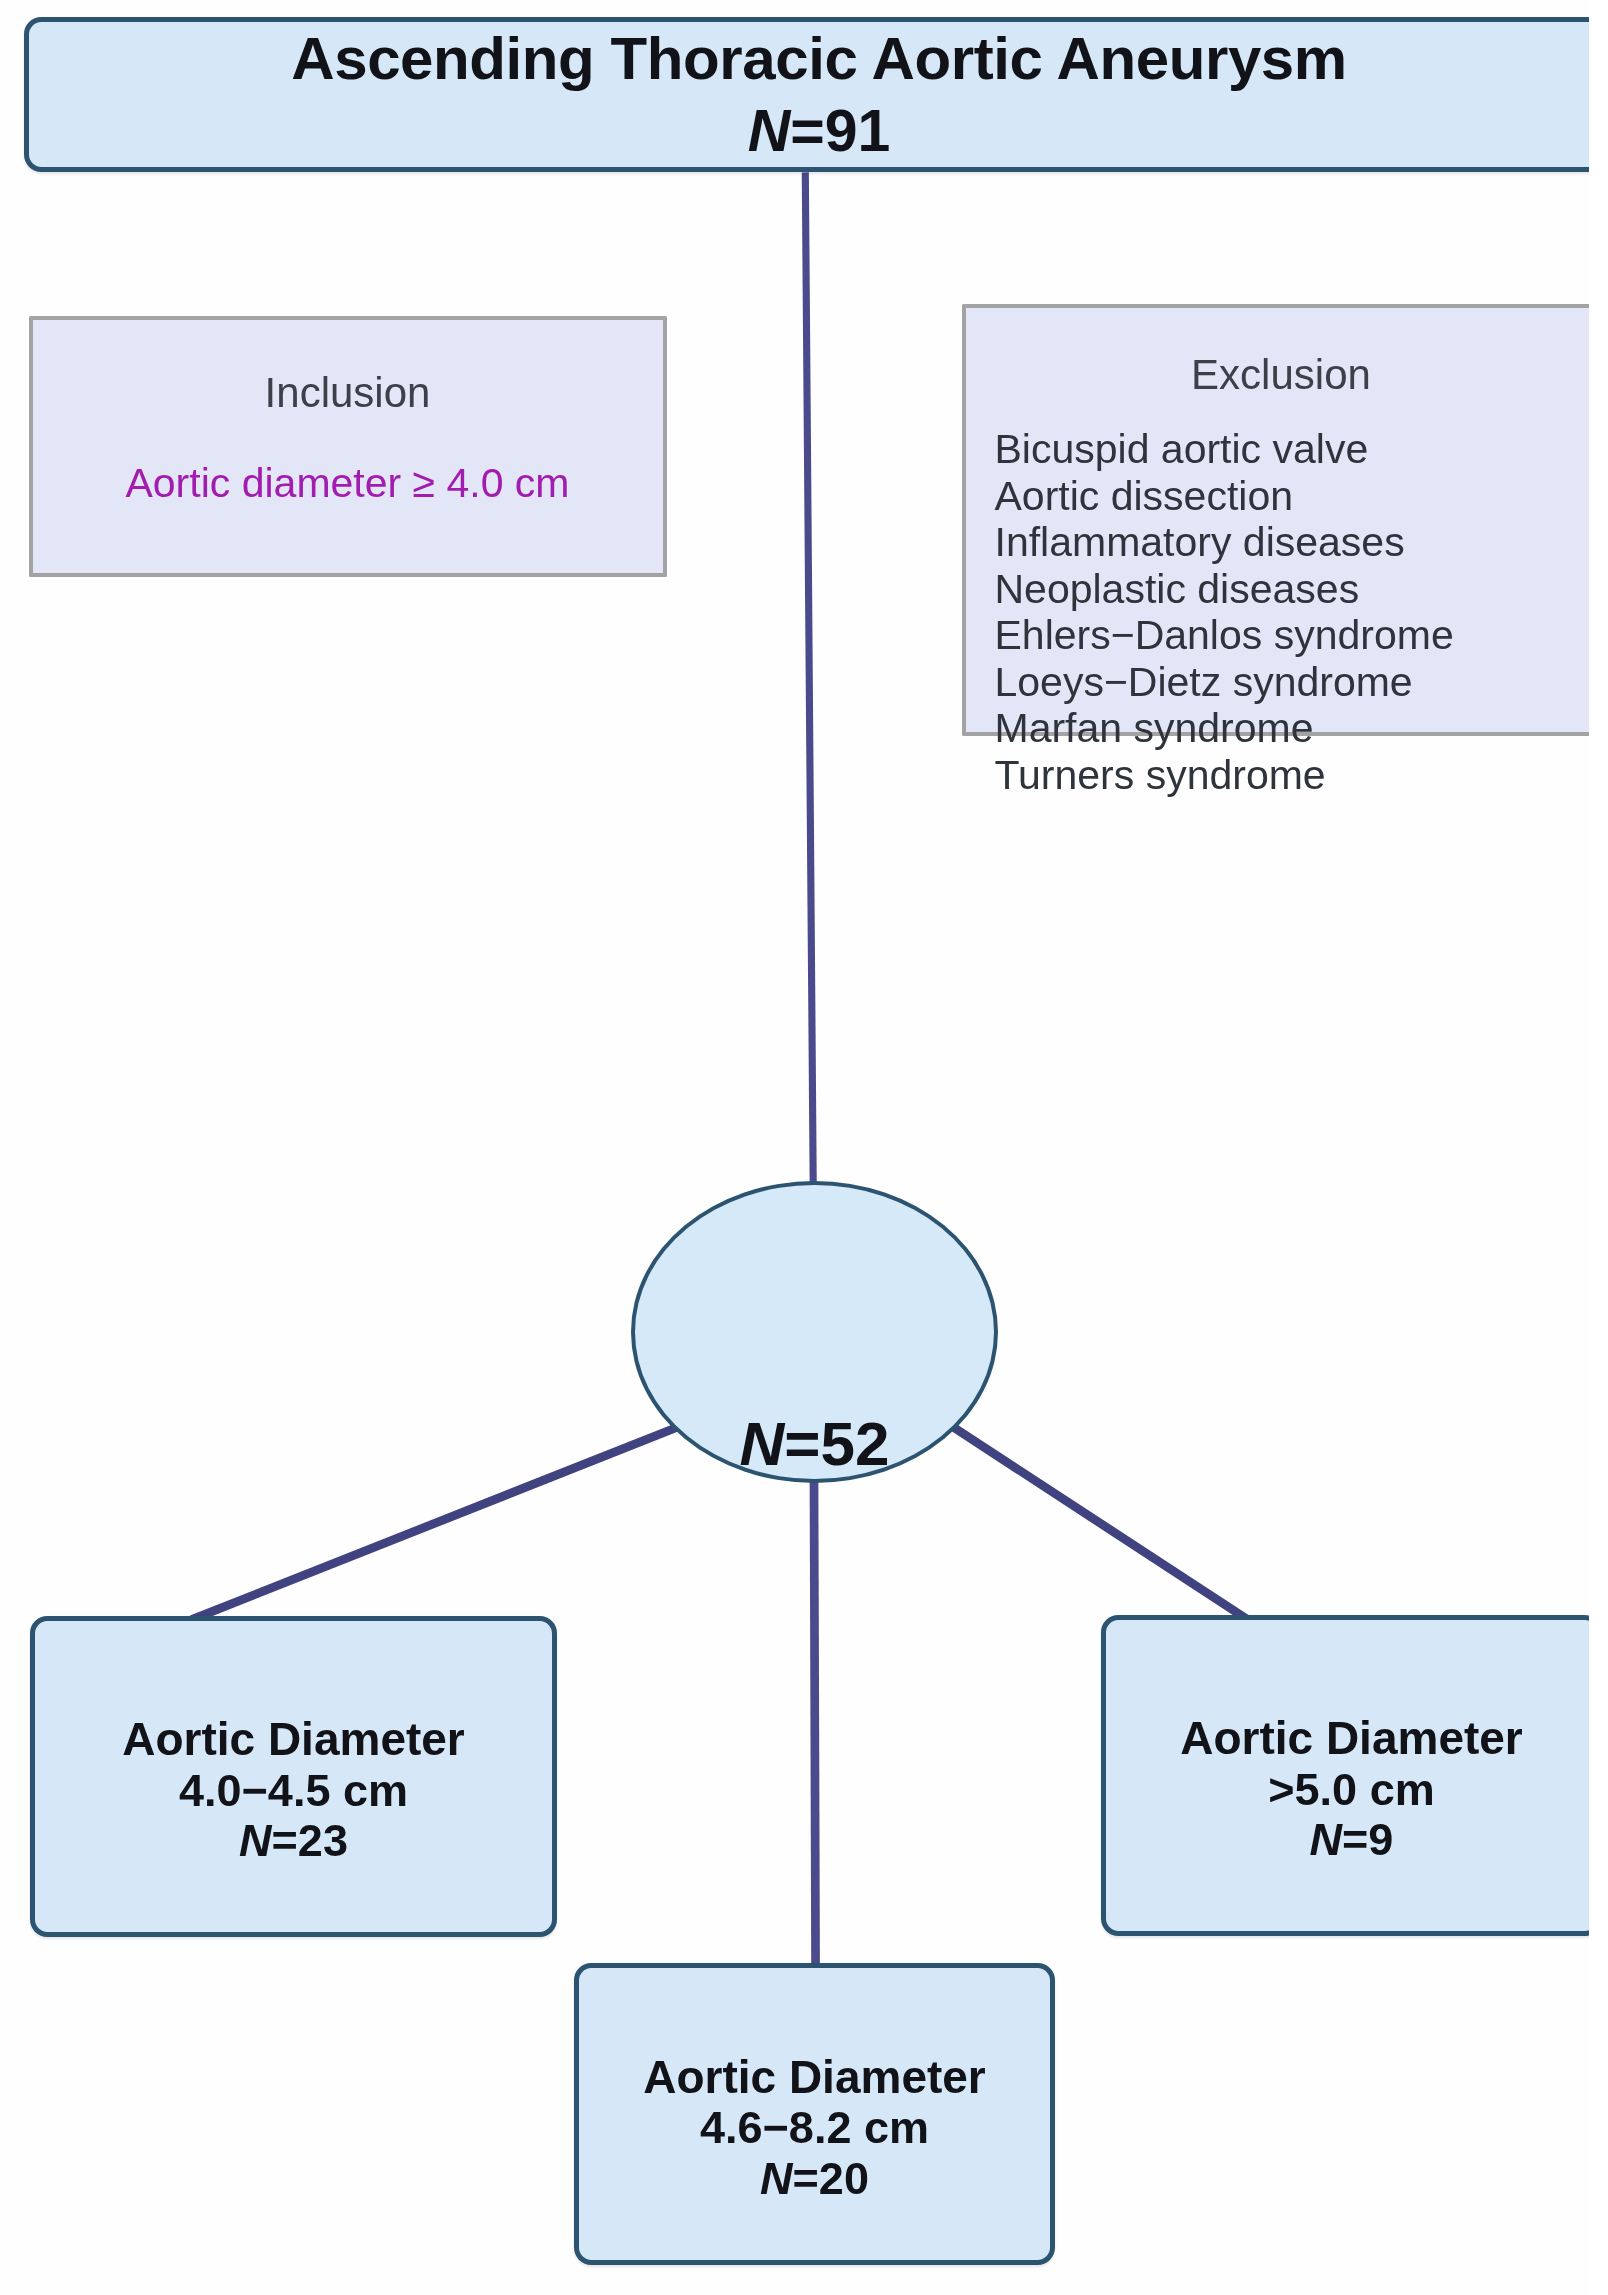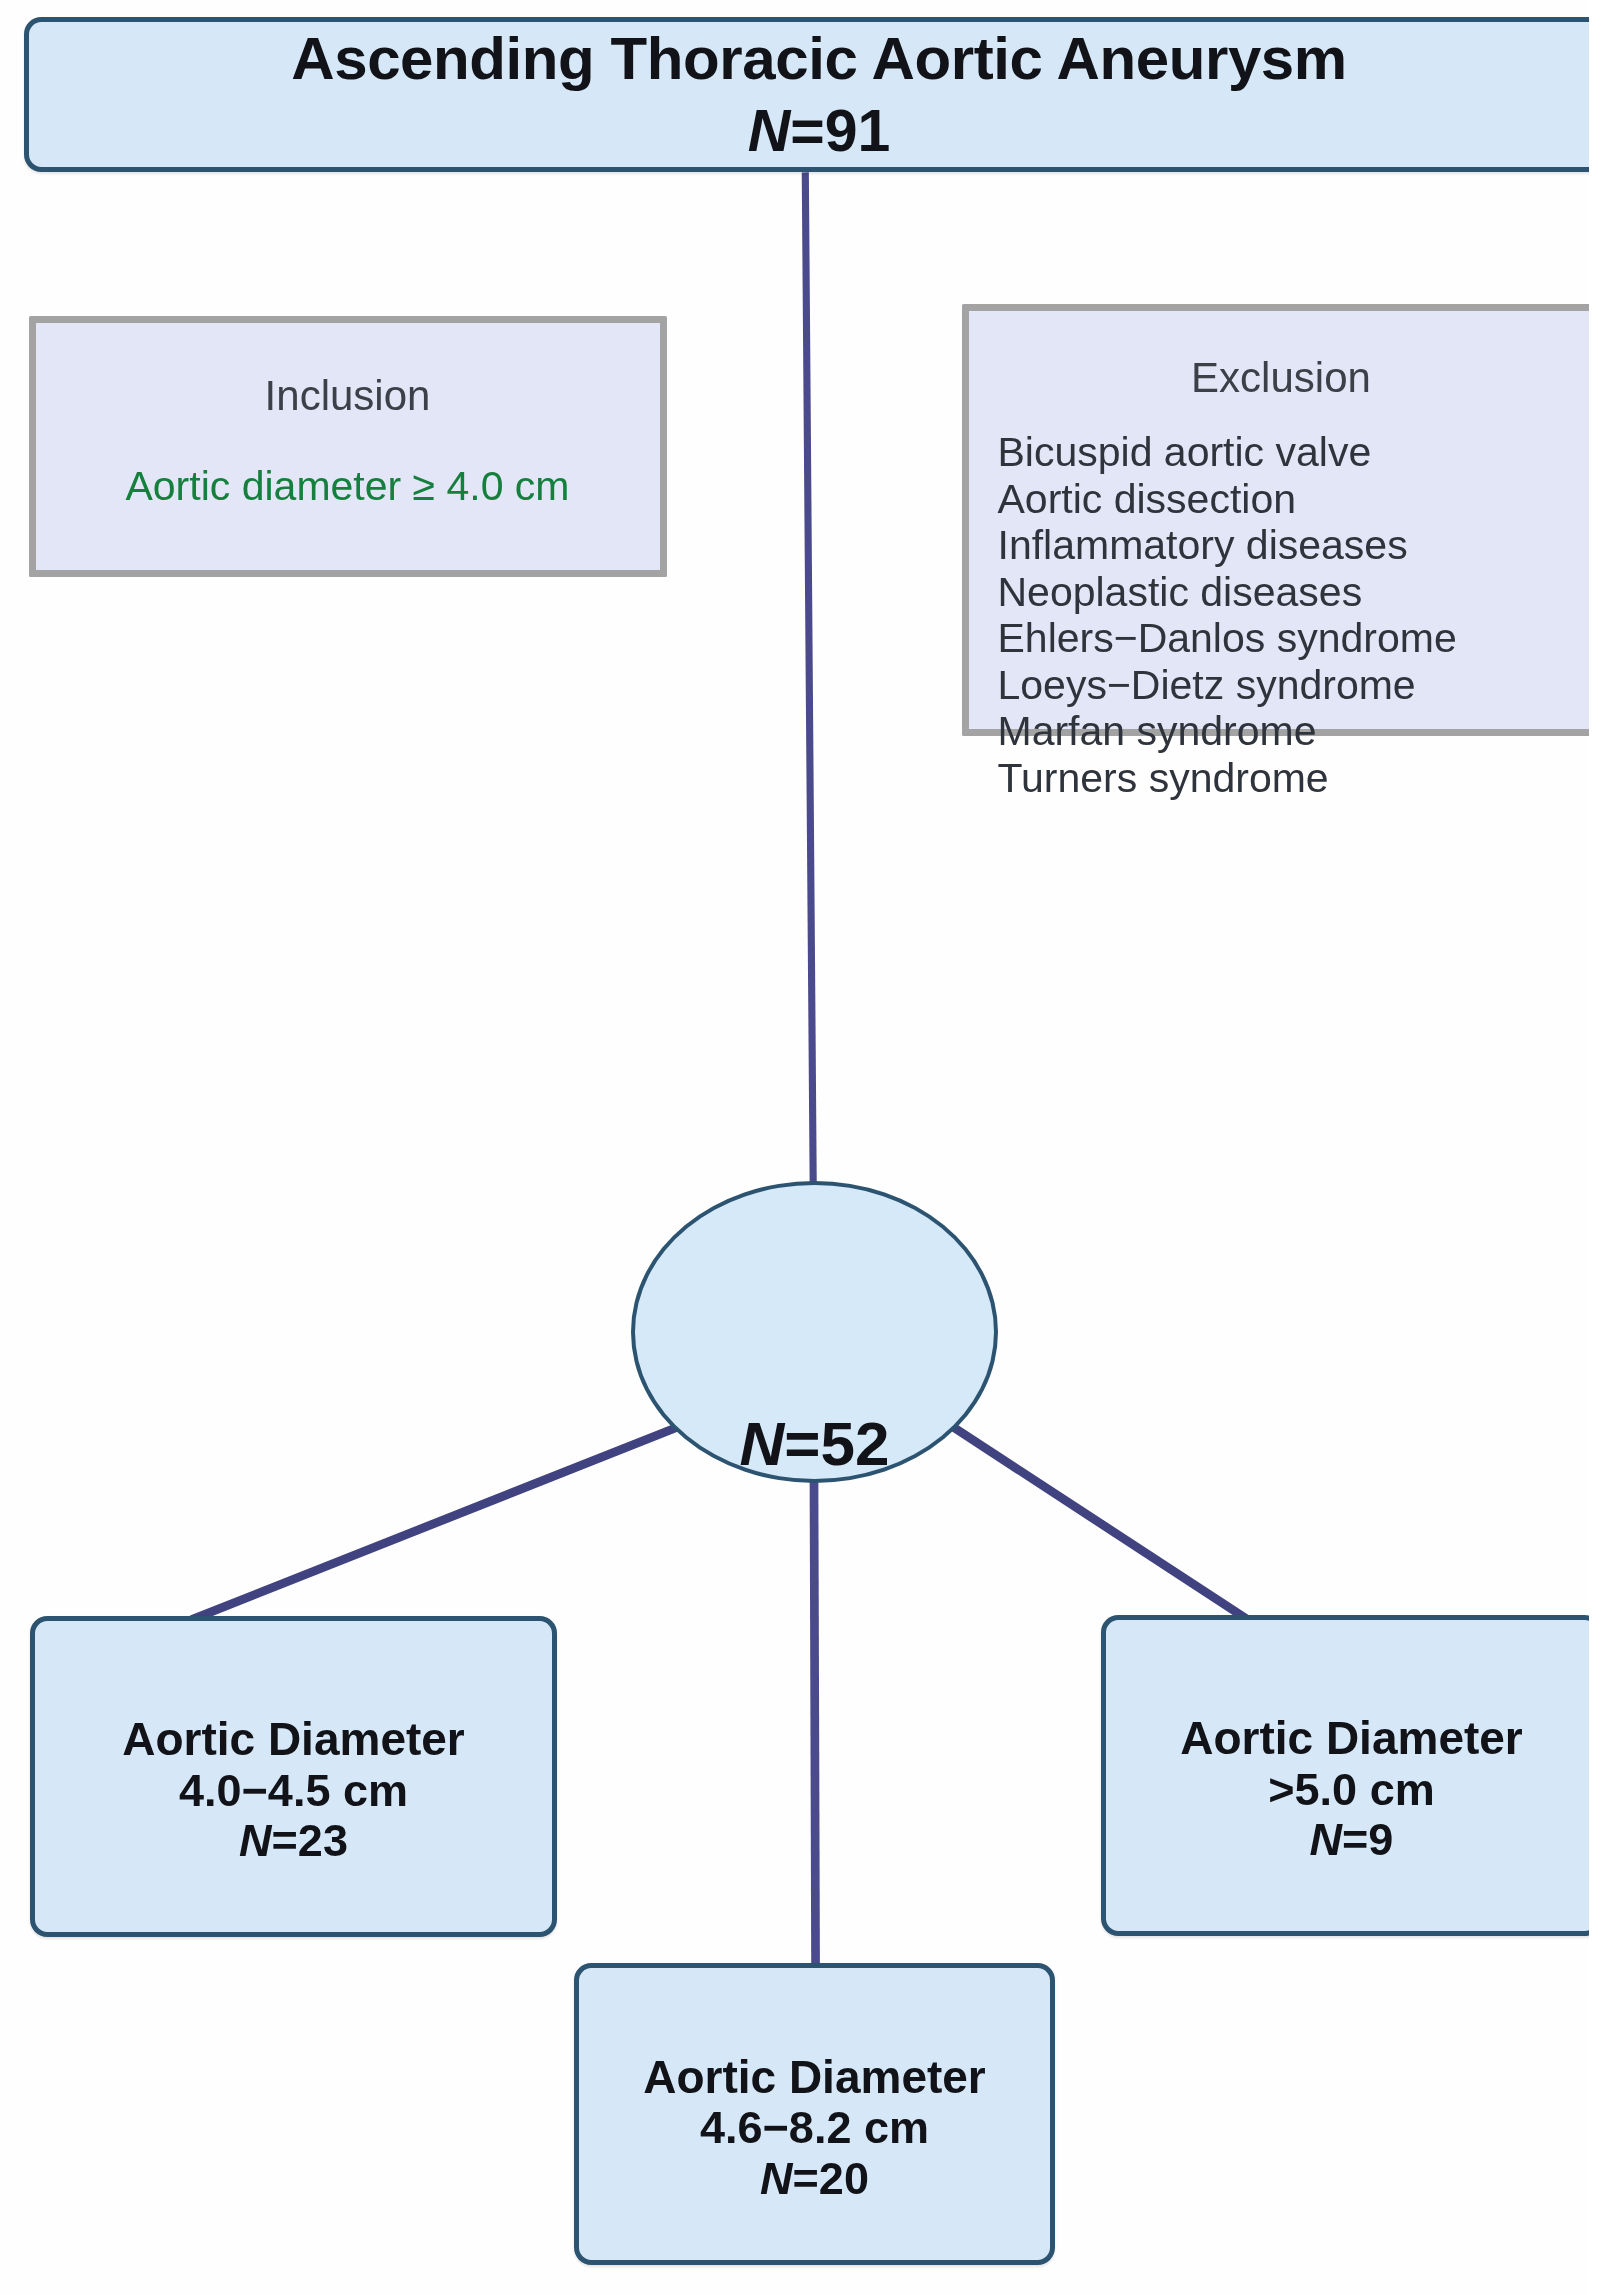--- a/index.html
+++ b/index.html
@@ -43,21 +43,21 @@
     text-align: center;
     color: #111318;
     box-shadow: 0 1.6px 2.4px rgba(0,0,0,0.10);
   }
 
   
   .node-lav {
     position: absolute;
     box-sizing: border-box;
     background: #e2e6f6;
-    border: 7px solid #a3a3a3;
+    border: 4px solid #a3a3a3;
     border-radius: 1.6px;
     color: #3a3f48;
     text-align: center;
   }
 
   
   .node-ellipse {
     position: absolute;
     box-sizing: border-box;
     background: #d6e9f8;
@@ -92,21 +92,21 @@
     padding-top: 49px;
   }
   #inclusion-box .heading {
     font-size: 42px;
     font-weight: normal;
     color: #3b4049;
     margin-bottom: 43px;
   }
   #inclusion-box .crit {
     font-size: 41px;
-    color: #15803d;
+    color: #a21caf;
   }
 
   #exclusion-box {
     left: 962px; top: 304px;
     width: 638px; height: 432px;
     padding-top: 43px;
   }
   #exclusion-box .heading {
     font-size: 42px;
     font-weight: normal;

